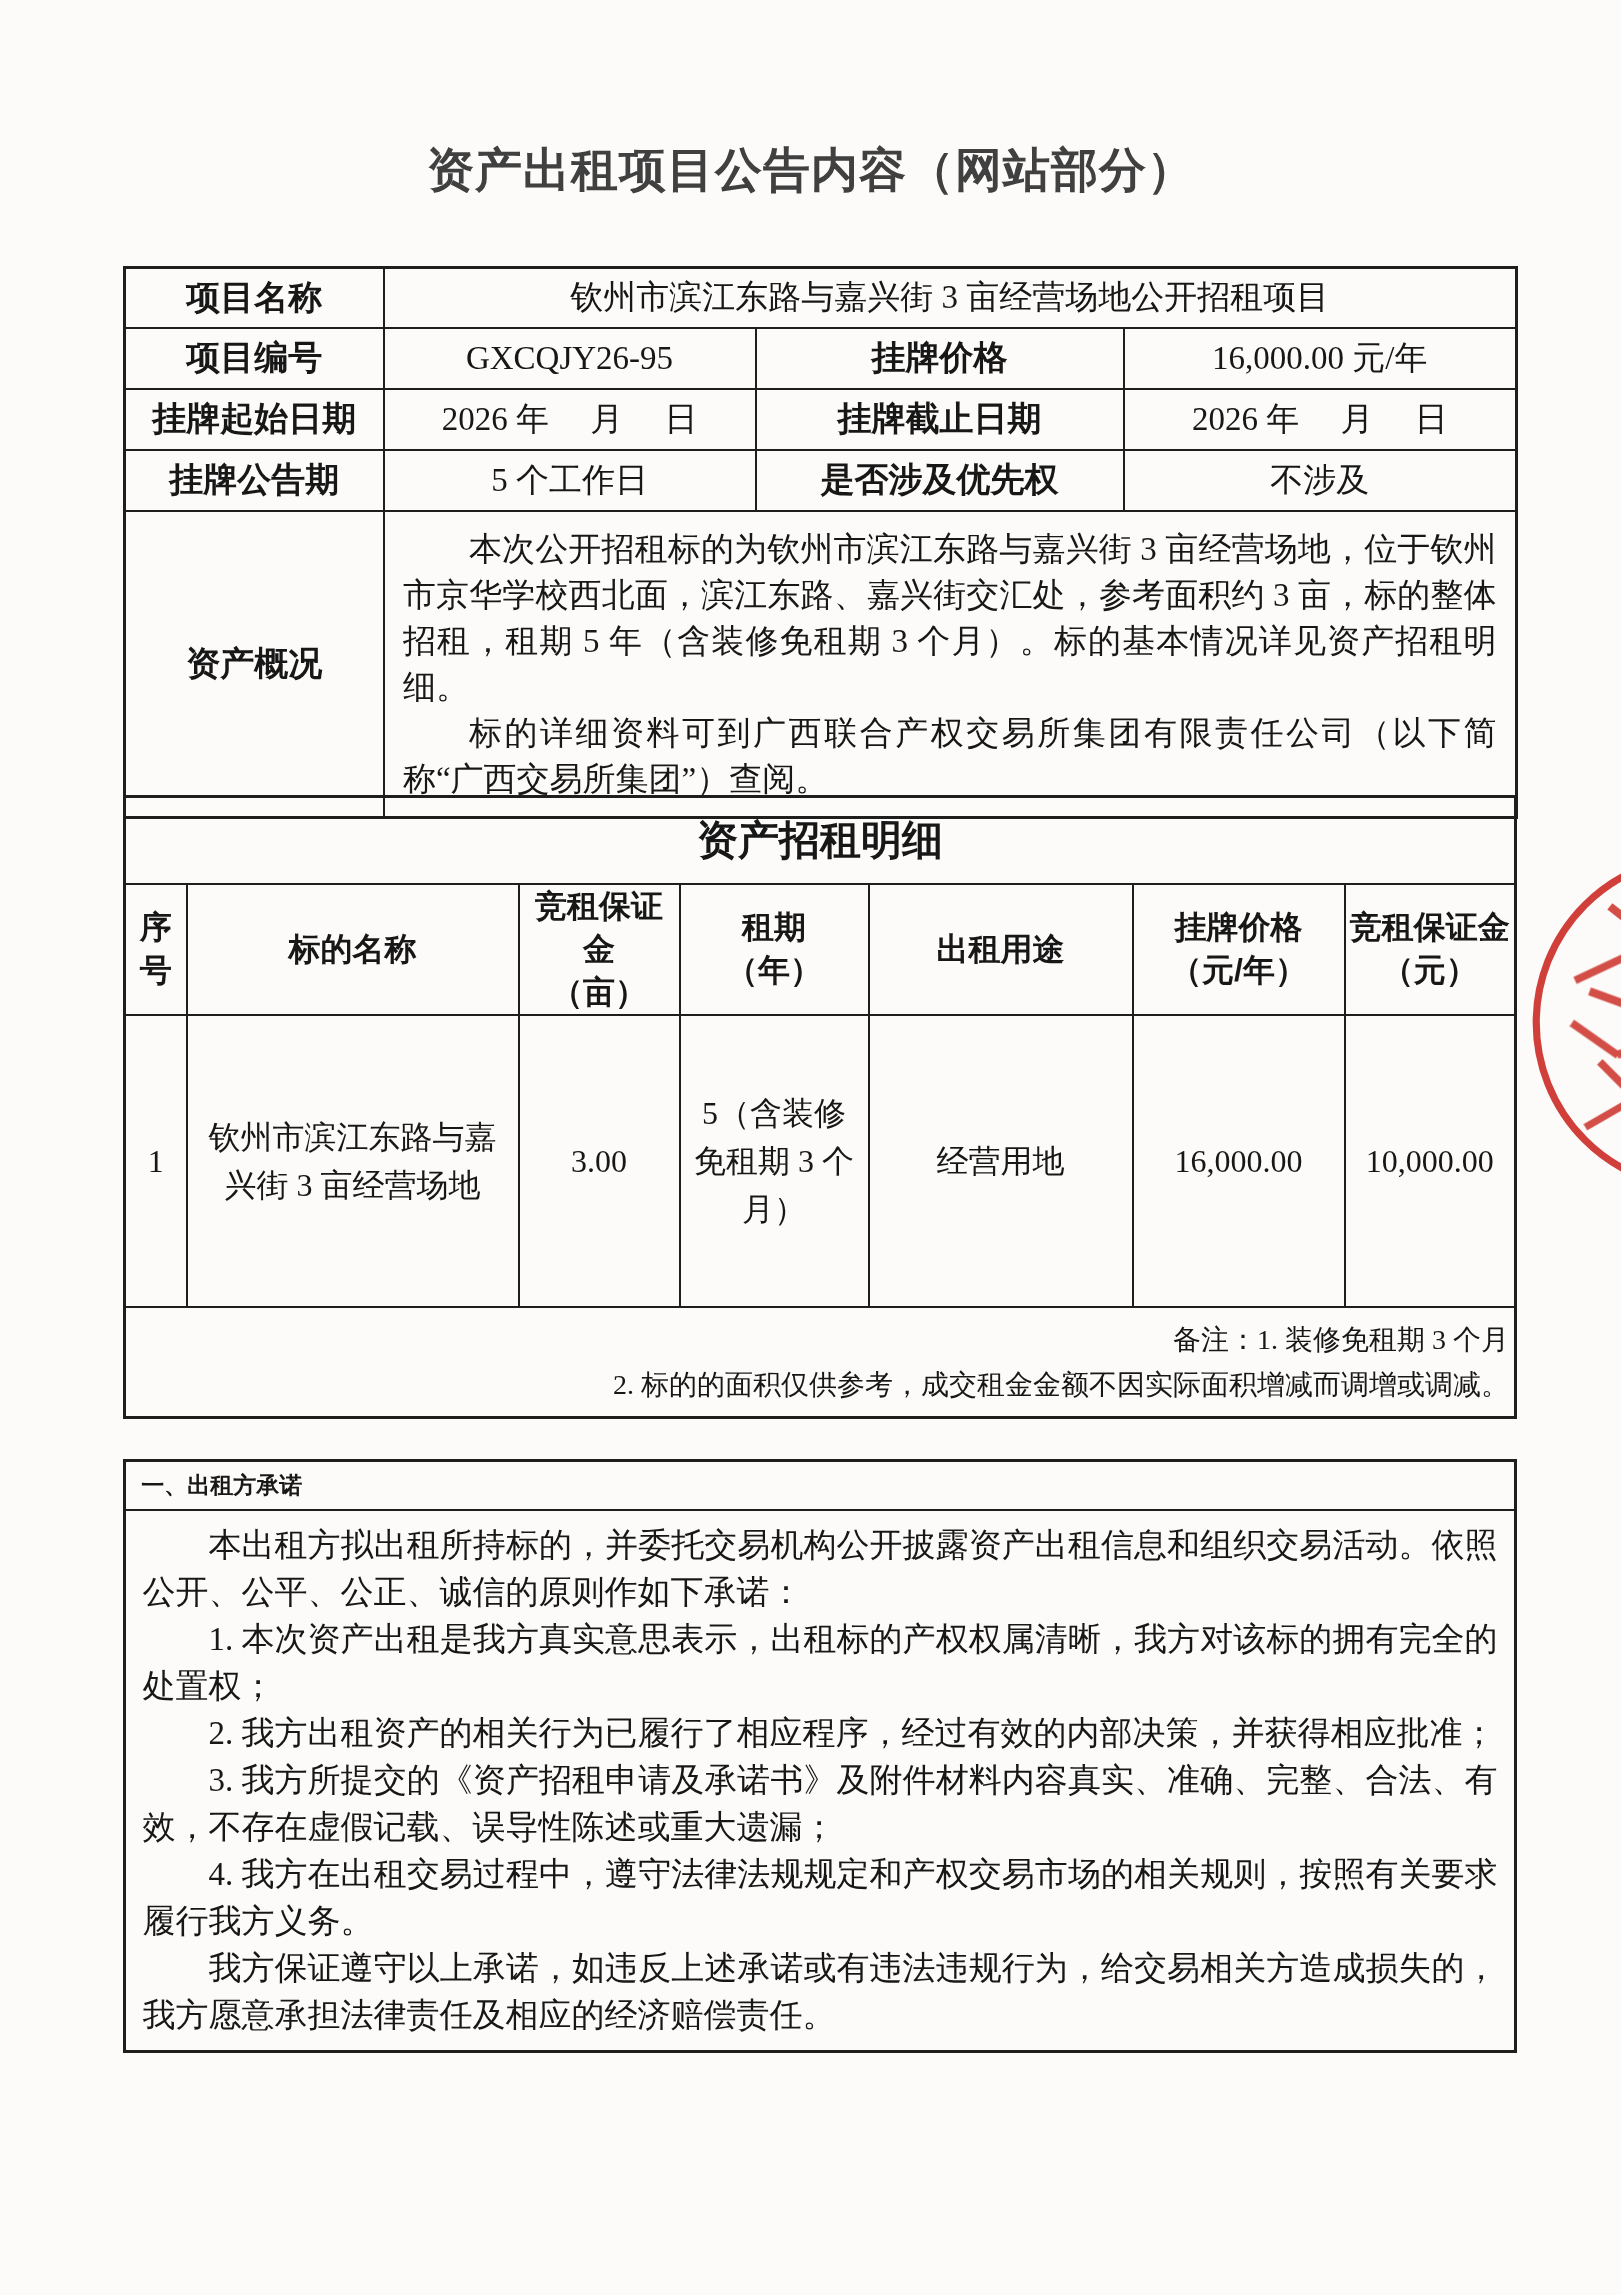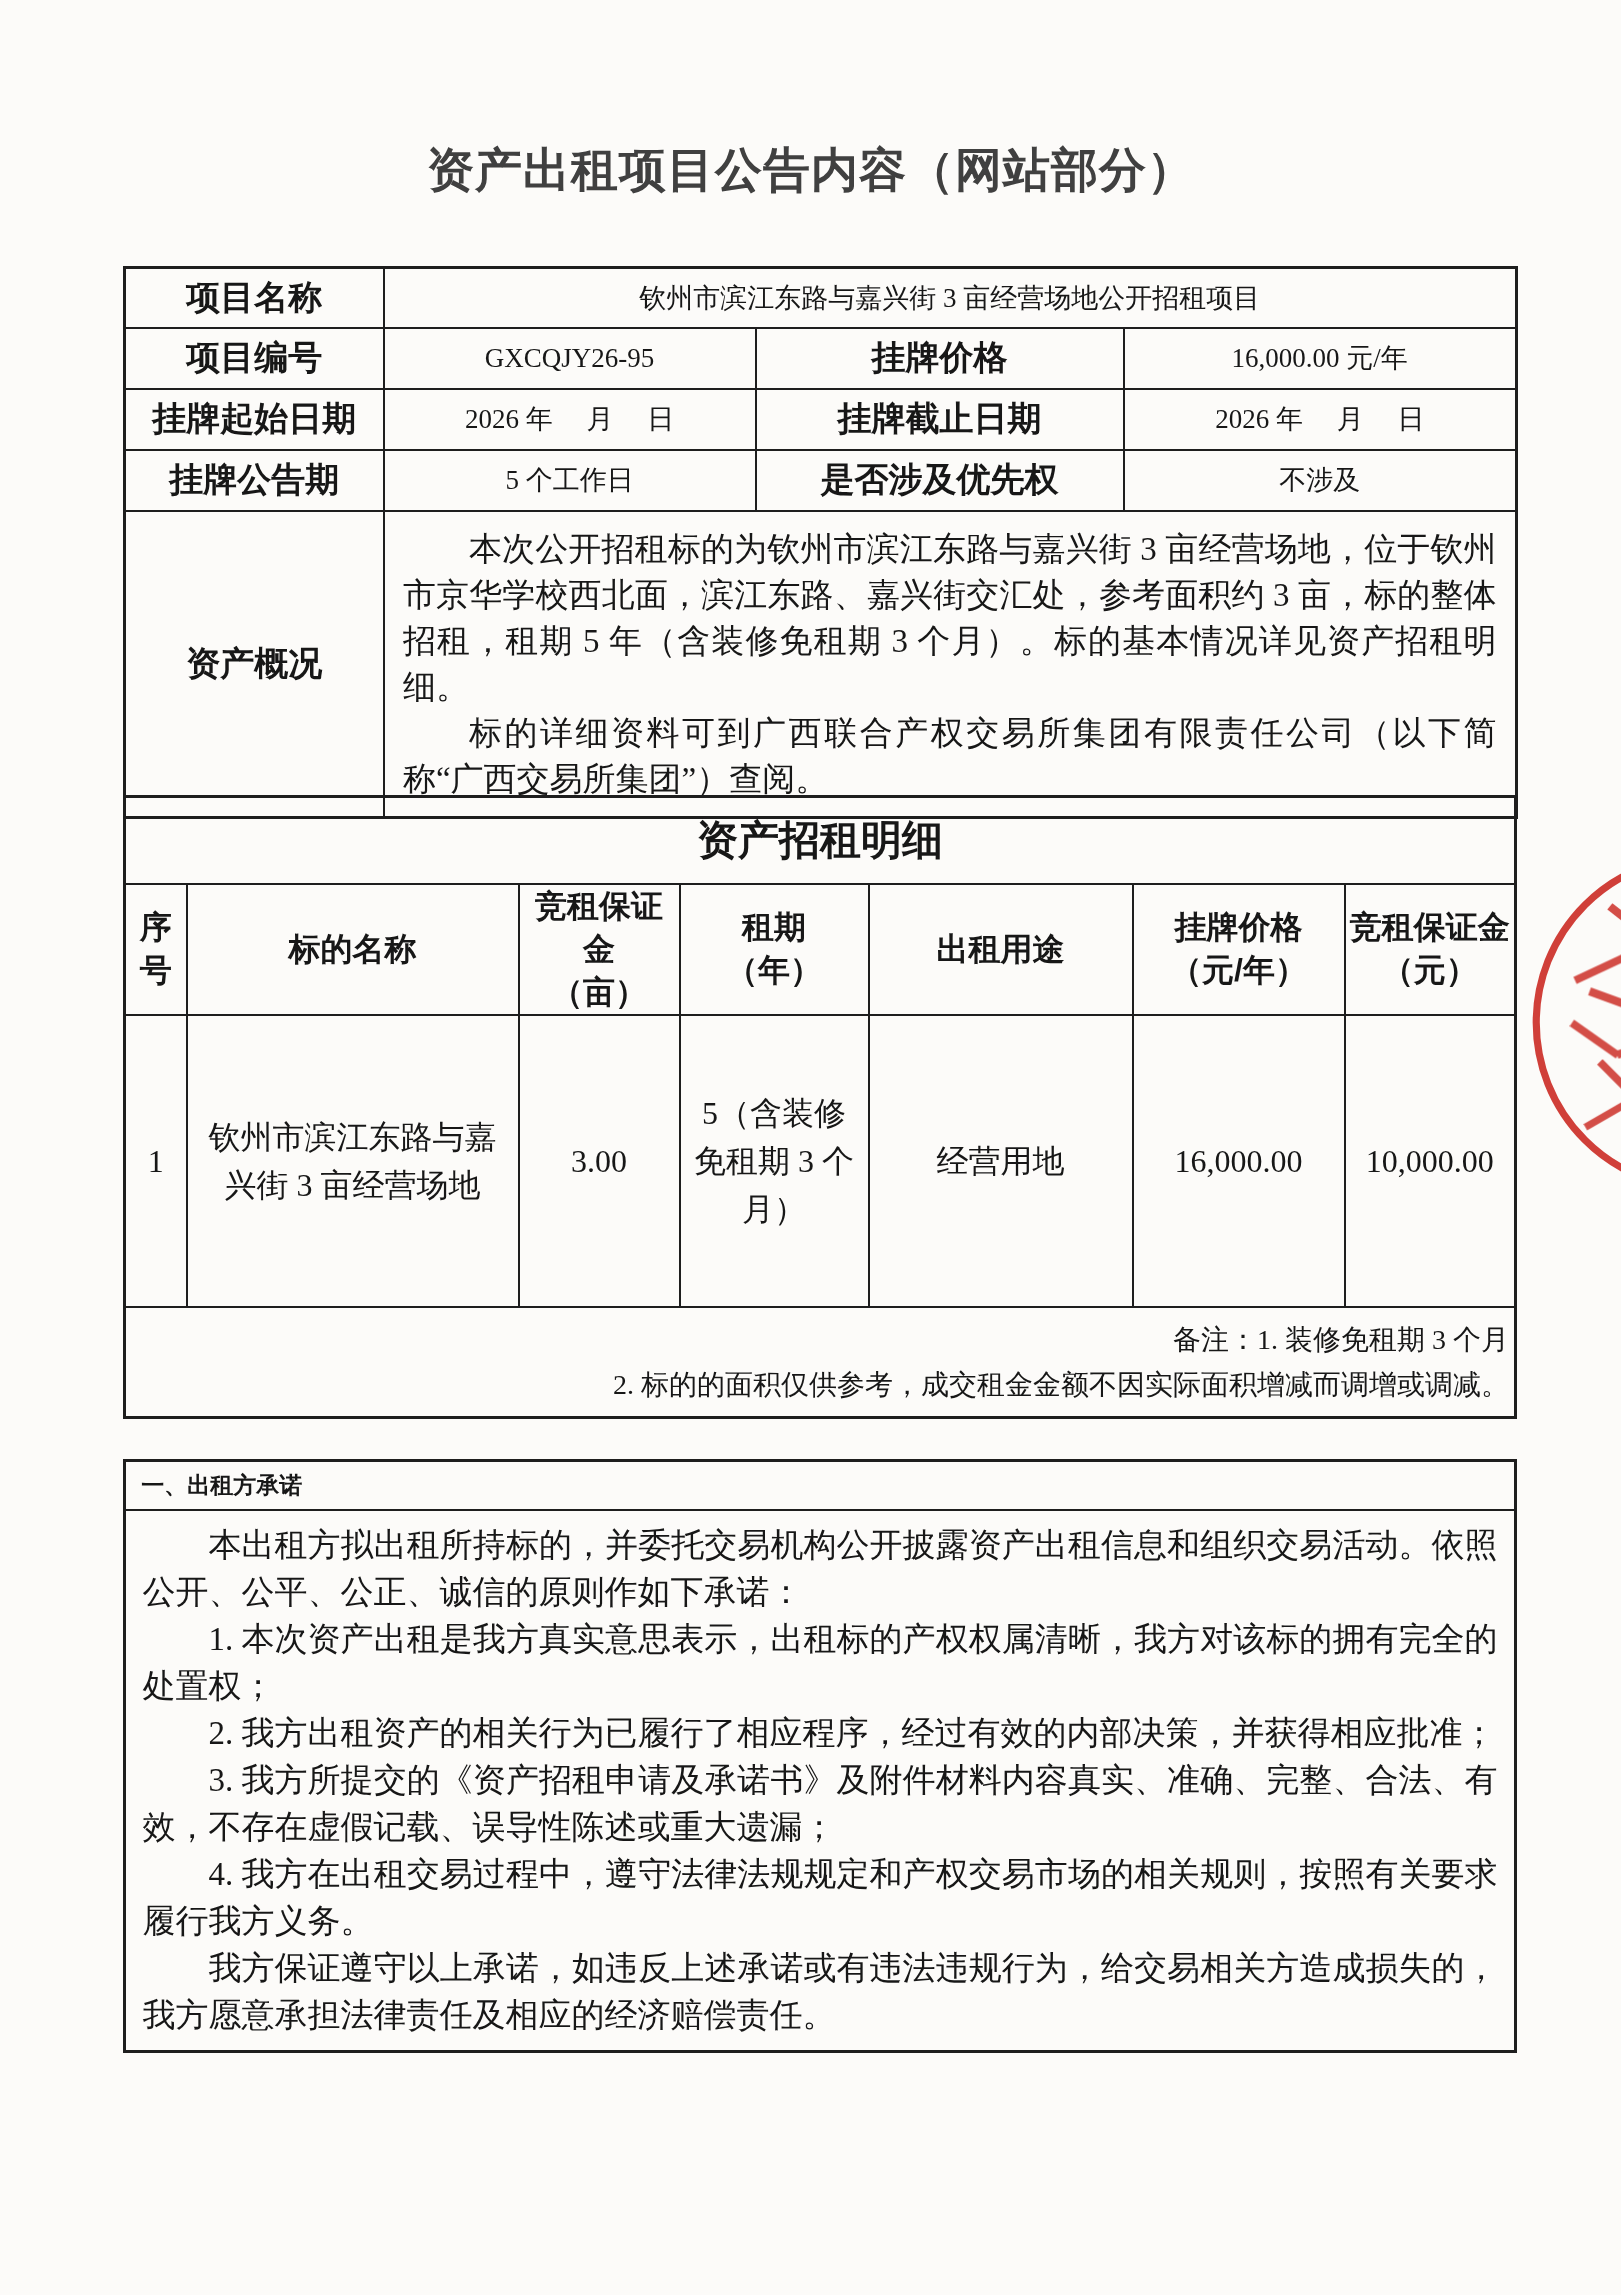--- a/index.html
+++ b/index.html
@@ -41,21 +41,21 @@
 
   
   .t1 { top: 266px; }
   .t1 td.lbl {
     font-family: "Liberation Sans", "DejaVu Sans", sans-serif;
     font-weight: 700;
     font-size: 34px;
     text-align: center;
   }
   .t1 td.val {
-    font-size: 27px;
+    font-size: 33px;
     text-align: center;
   }
   .t1 tr.r1 td { height: 60px; }
   .t1 tr.r2 td, .t1 tr.r3 td, .t1 tr.r4 td { height: 61px; }
   .t1 td.overview {
     padding: 14.3px 18.4px;
     font-size: 33px;
   }
   .t1 td.overview p {
     margin: 0;

